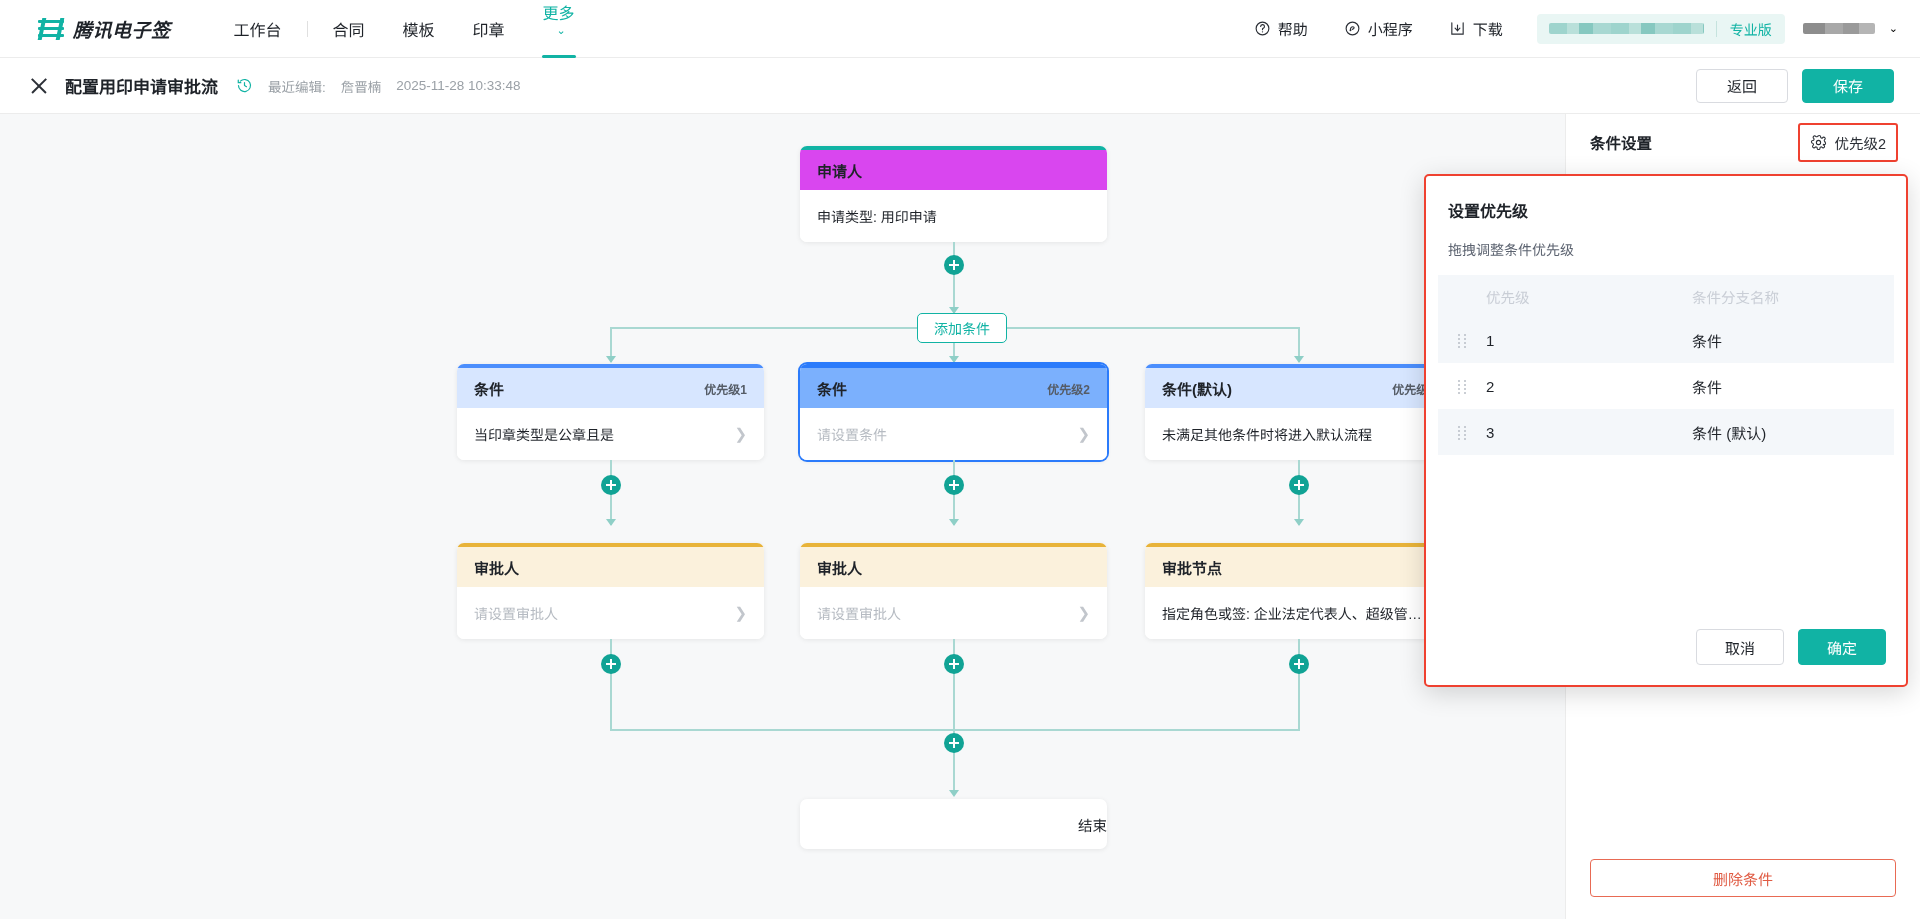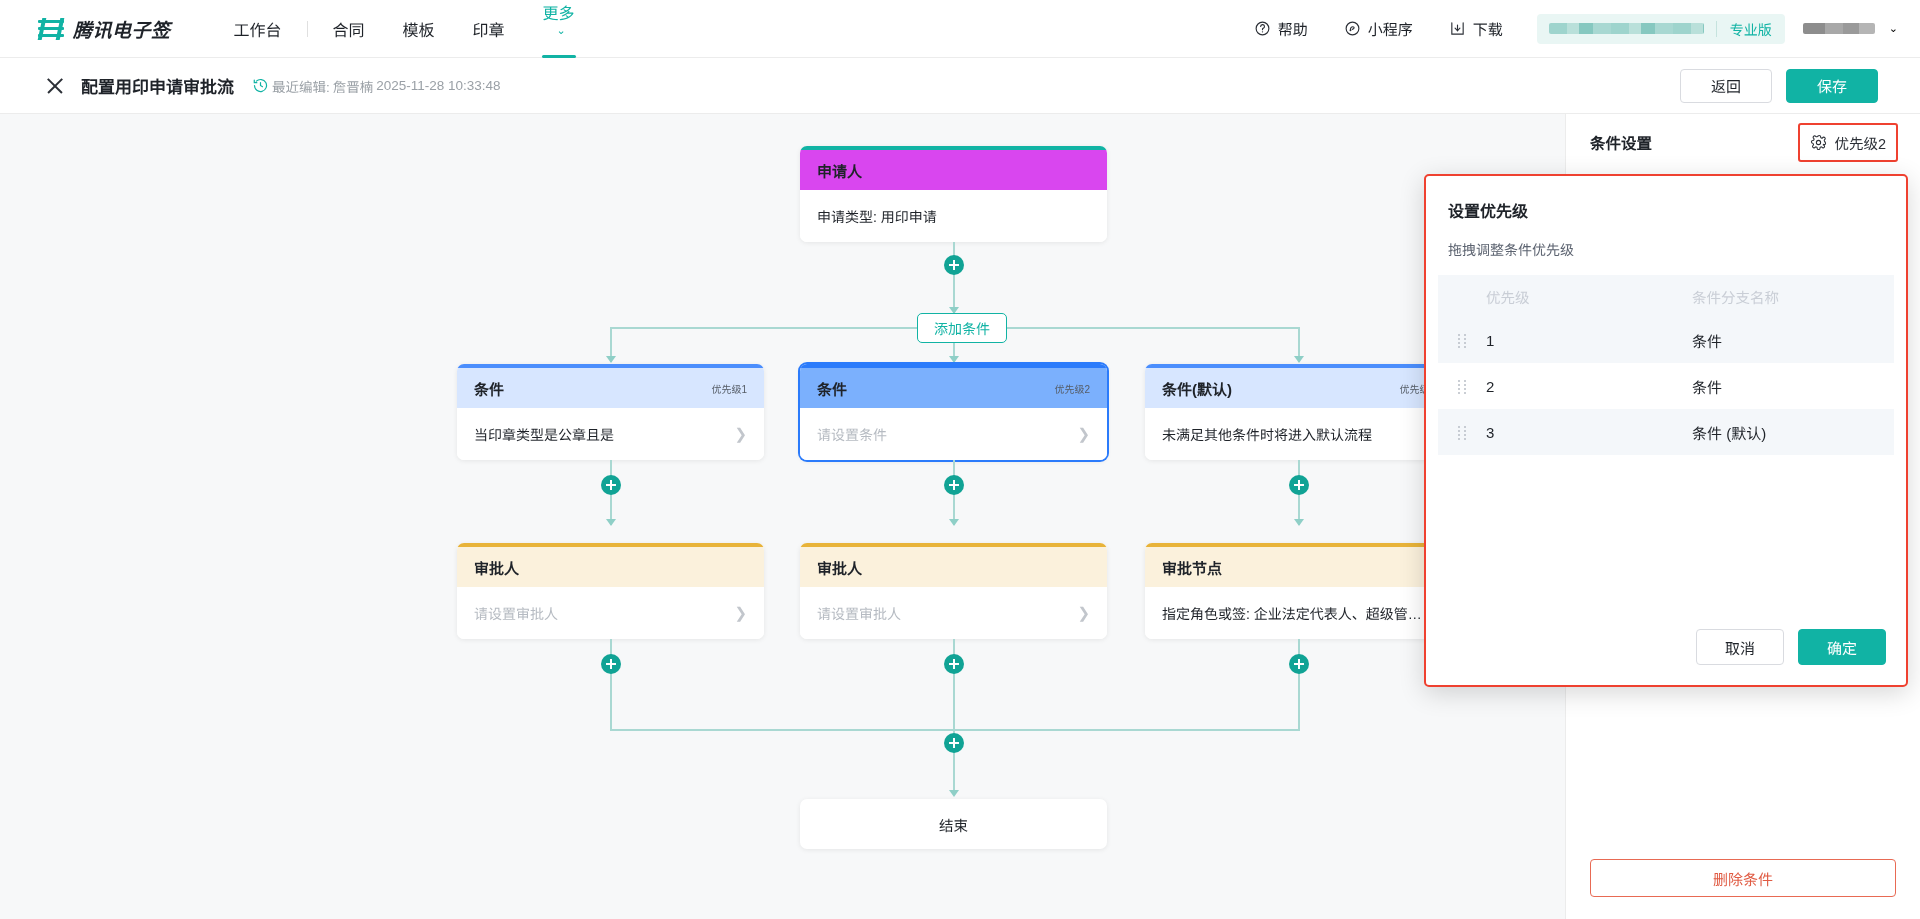--- a/index.html
+++ b/index.html
@@ -68,30 +68,30 @@
   .user-chip { display:flex; align-items:center; gap:9px; margin:0 22px 0 18px; cursor:pointer; }
   .user-redact {
     width:72px; height:11px; border-radius:2px;
     background: repeating-linear-gradient(90deg,#8d8d8d 0 22px,#a8a8a8 22px 40px,#9a9a9a 40px 56px,#b5b5b5 56px 72px);
   }
 
   
   .subheader {
     position:absolute; left:0; top:58px; width:1920px; height:56px;
     background:#ffffff; border-bottom:1px solid #ececec;
-    display:flex; align-items:center; padding:0 42px;
+    display:flex; align-items:center; padding:0 26px;
   }
   .close-x { width:18px; height:18px; position:relative; cursor:pointer; margin-left:4px; }
   .close-x:before,.close-x:after{
     content:""; position:absolute; left:-1px; top:8px; width:20px; height:1.6px; background:#2b2f36;
   }
   .close-x:before{ transform:rotate(45deg); }
   .close-x:after { transform:rotate(-45deg); }
   .doc-title { font-size:17px; font-weight:700; color:#1f2329; margin-left:17px; white-space:nowrap; }
-  .edit-meta { display:flex; align-items:center; gap:3px; margin-left:18px; white-space:nowrap; }
+  .edit-meta { display:flex; align-items:center; gap:15px; margin-left:18px; white-space:nowrap; }
   .edit-meta .txt { font-size:13.5px; color:#9aa0a6; }
   .sub-right { margin-left:auto; display:flex; align-items:center; gap:14px; }
   .btn {
     height:34px; min-width:92px; padding:0 22px; border-radius:4px;
     font-size:15px; cursor:pointer; display:flex; align-items:center; justify-content:center;
     border:1px solid #d9dbe0; background:#fff; color:#1f2329; white-space:nowrap;
   }
   .btn.primary { background:#11b3a4; border-color:#11b3a4; color:#fff; }
 
   
@@ -102,21 +102,21 @@
 
   .node {
     position:absolute; width:307px; background:#fff; border-radius:7px;
     box-shadow:0 1px 5px rgba(0,0,0,.08); overflow:hidden;
   }
   .node-top { height:4px; width:100%; }
   .node-head {
     height:40px; display:flex; align-items:center; justify-content:space-between;
     padding:0 17px; font-size:15px; font-weight:700; color:#1f2329;
   }
-  .node-head .prio { font-size:10px; font-weight:400; color:#555c66; }
+  .node-head .prio { font-size:12px; font-weight:700; color:#555c66; }
   .node-body {
     height:52px; display:flex; align-items:center; justify-content:space-between;
     padding:0 17px; font-size:14px; color:#1f2329; background:#fff;
   }
   .node-body.ph { color:#b6bbc2; }
   .chev { color:#c2c6cc; font-size:15px; }
   .ell { overflow:hidden; text-overflow:ellipsis; white-space:nowrap; }
 
   
   .t-start .node-top { background:#11b3a4; } .t-start .node-head { background:#d946ef; }
@@ -143,21 +143,21 @@
   .plus:after { left:9px; top:5px; width:2px; height:10px; }
 
   .add-cond {
     position:absolute; height:30px; padding:0 16px; background:#fff;
     border:1px solid #11b3a4; border-radius:5px; color:#11b3a4; font-size:14px;
     display:flex; align-items:center; justify-content:center; cursor:pointer; z-index:5;
   }
   .end-node {
     position:absolute; width:307px; height:50px; background:#fff; border-radius:7px;
     box-shadow:0 1px 5px rgba(0,0,0,.08);
-    display:flex; align-items:center; justify-content:center;
+    display:flex; align-items:center; justify-content:flex-end;
     font-size:14.5px; color:#1f2329;
   }
 
   
   .rightpanel {
     position:absolute; left:1565px; top:114px; width:355px; height:805px;
     background:#fff; border-left:1px solid #ececec;
   }
   .rp-head {
     height:56px; display:flex; align-items:center; justify-content:space-between;

